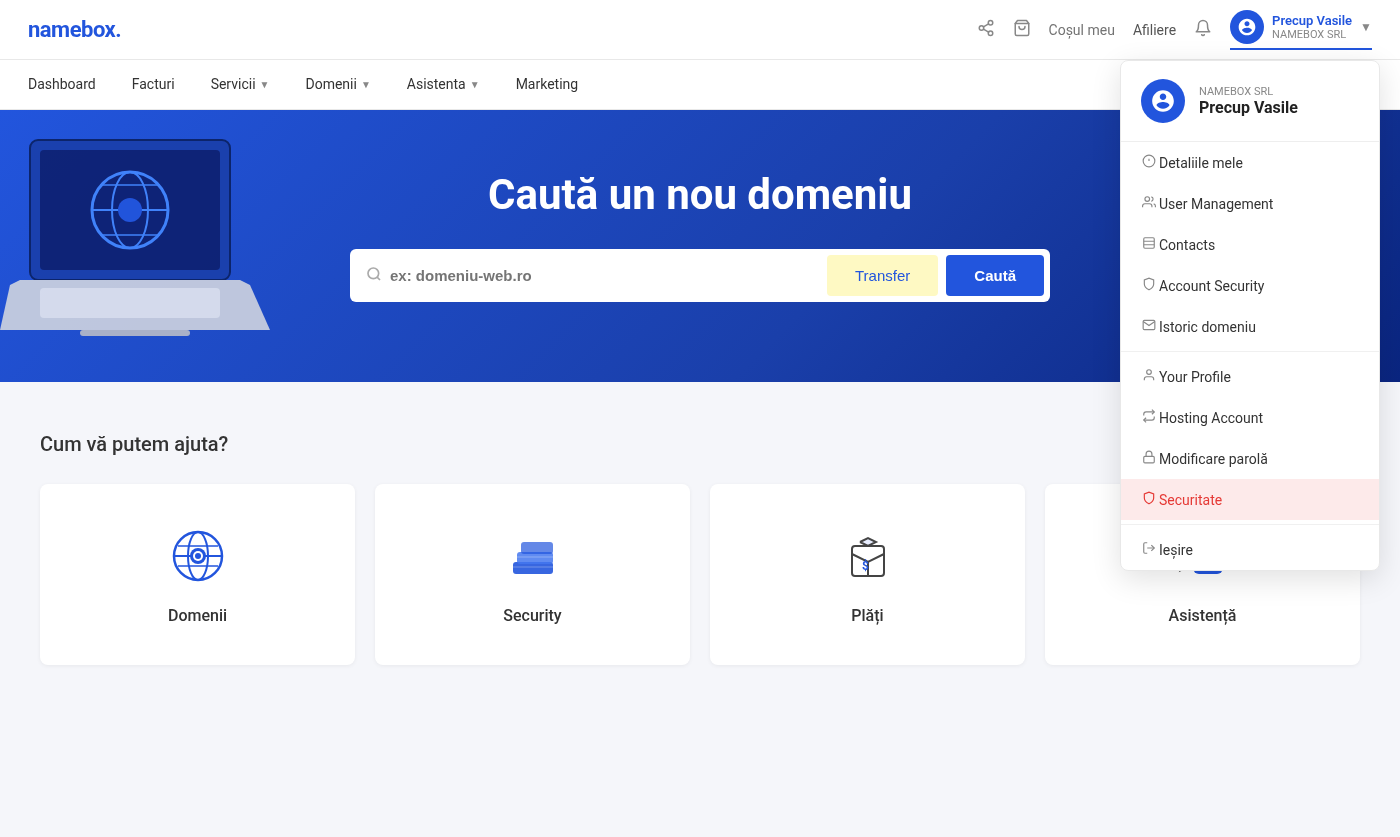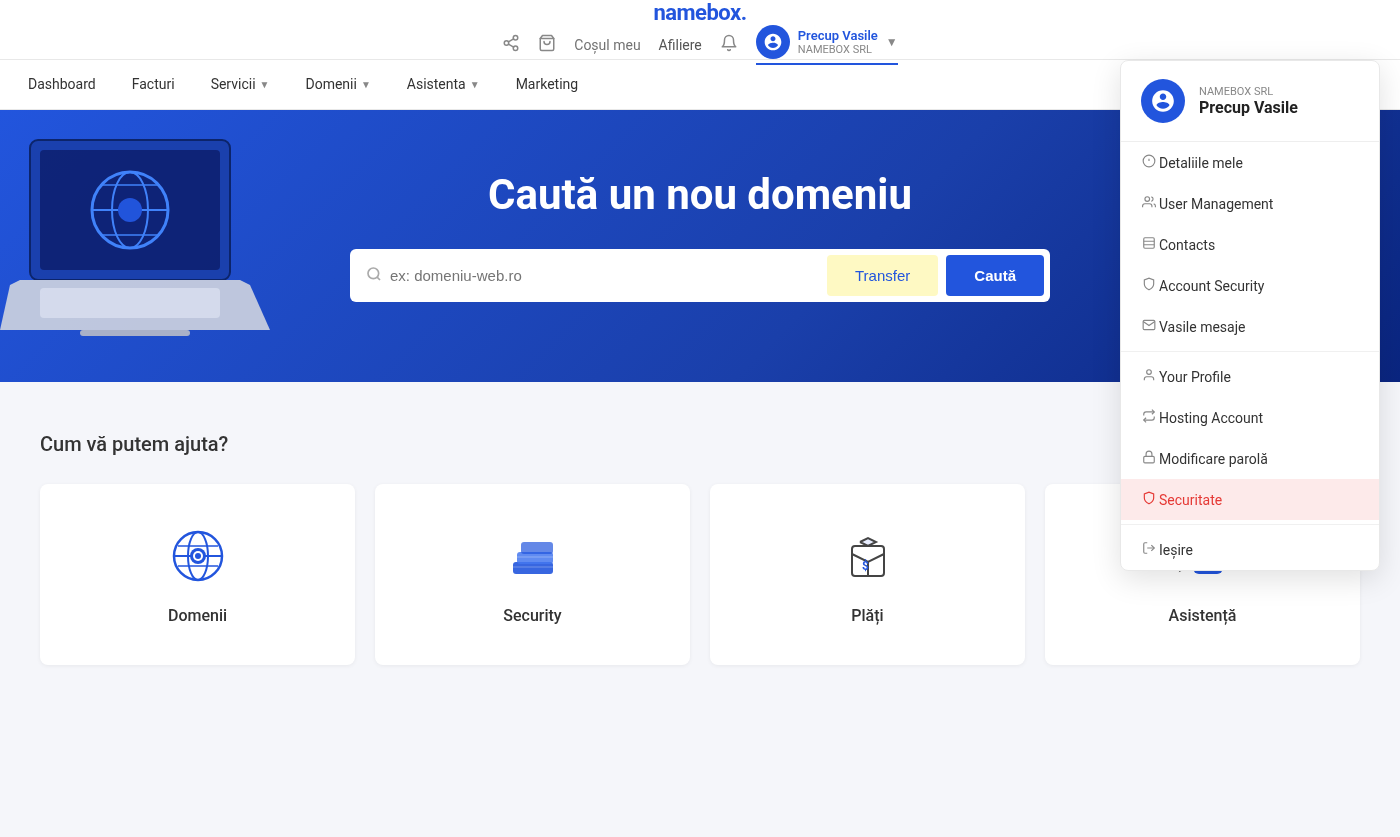--- a/index.html
+++ b/index.html
@@ -1,19 +1,19 @@
 <!DOCTYPE html>
 <html><head>
   <meta charset="utf-8">
   <style>
     * { box-sizing: border-box; margin: 0; padding: 0; }
     body { font-family: -apple-system, BlinkMacSystemFont, 'Segoe UI', Roboto, sans-serif; background: #f5f6fa; color: #333; overflow-x: hidden; }
 
     
-    .topbar { background: #fff; border-bottom: 1px solid #e8e8e8; display: flex; align-items: center; justify-content: space-between; padding: 0 28px; height: 60px; position: relative; z-index: 100; flex-direction: column; }
+    .topbar { background: #fff; border-bottom: 1px solid #e8e8e8; display: flex; align-items: center; justify-content: space-between; padding: 0 28px; height: 60px; position: relative; z-index: 100; }
     .logo { font-size: 22px; font-weight: 700; color: #222; letter-spacing: -0.5px; }
     .logo span { color: #2255dd; }
     .topbar-right { display: flex; align-items: center; gap: 18px; }
     .topbar-icon { color: #888; cursor: pointer; font-size: 18px; }
     .cart-label { color: #737373; font-size: 14px; cursor: pointer; }
     .afilliere { color: #555; font-size: 14px; cursor: pointer; }
     .notif-icon { color: #888; font-size: 18px; cursor: pointer; position: relative; }
     .user-btn { display: flex; align-items: center; gap: 8px; cursor: pointer; border-bottom: 2px solid #2255dd; padding-bottom: 4px; }
     .user-avatar { width: 34px; height: 34px; border-radius: 50%; background: #2255dd; display: flex; align-items: center; justify-content: center; }
     .user-avatar svg { width: 20px; height: 20px; fill: #fff; }
@@ -27,21 +27,21 @@
     .nav-item { font-size: 14px; color: #333; cursor: pointer; display: flex; align-items: center; gap: 4px; height: 50px; border-bottom: 2px solid transparent; }
     .nav-arrow { font-size: 10px; color: #888; }
 
     
     .hero { background: linear-gradient(135deg, #2255dd 0%, #1a3faa 60%, #0a2580 100%); position: relative; padding: 60px 0 80px; overflow: hidden; }
     .hero-laptop { position: absolute; left: 0; top: 0; bottom: 0; width: 280px; }
     .hero-content { max-width: 700px; margin: 0 auto; text-align: center; position: relative; z-index: 2; }
     .hero-title { font-size: 42px; font-weight: 700; color: #fff; margin-bottom: 30px; }
     .search-bar { background: #fff; border-radius: 6px; display: flex; align-items: center; padding: 6px 6px 6px 16px; gap: 8px; }
     .search-icon { color: #aaa; font-size: 16px; }
-    .search-input { flex: 1; border: none; outline: none; font-size: 15px; color: #a21caf; background: transparent; }
+    .search-input { flex: 1; border: none; outline: none; font-size: 15px; color: #a21caf; background: transparent; font-weight: bold; }
     .btn-transfer { background: #fef9c3; color: #2255dd; border: none; border-radius: 4px; padding: 12px 28px; font-size: 15px; font-weight: 500; cursor: pointer; }
     .btn-cauta { background: #2255dd; color: #fff; border: none; border-radius: 4px; padding: 12px 28px; font-size: 15px; font-weight: 600; cursor: pointer; }
 
     
     .help-section { padding: 50px 40px 40px; }
     .help-title { font-size: 20px; font-weight: 500; color: #333; margin-bottom: 28px; }
     .help-cards { display: grid; grid-template-columns: repeat(4, 1fr); gap: 20px; }
     .help-card { background: #fff; border-radius: 8px; padding: 40px 20px; display: flex; flex-direction: column; align-items: center; gap: 18px; box-shadow: 0 1px 4px rgba(0,0,0,0.06); cursor: pointer; }
     .help-card-label { font-size: 16px; color: #333; font-weight: 500; }
     .card-icon { width: 64px; height: 64px; }
@@ -299,21 +299,21 @@
     <span>Account Security</span>
   </div>
 
   <div class="dropdown-item">
     <span class="di-icon">
       <svg width="14" height="14" viewBox="0 0 24 24" fill="none" stroke="#888" stroke-width="2">
           <path d="M4 4h16c1.1 0 2 .9 2 2v12c0 1.1-.9 2-2 2H4c-1.1 0-2-.9-2-2V6c0-1.1.9-2 2-2z"></path>
           <polyline points="22,6 12,13 2,6"></polyline>
         </svg>
     </span>
-    <span>Vasile mesaje</span>
+    <span>Istoric domeniu</span>
   </div>
 
   <div class="dropdown-divider"></div>
 
   <div class="dropdown-item">
     <span class="di-icon">
       <svg width="14" height="14" viewBox="0 0 24 24" fill="none" stroke="#888" stroke-width="2">
           <path d="M20 21v-2a4 4 0 00-4-4H8a4 4 0 00-4 4v2"></path>
           <circle cx="12" cy="7" r="4"></circle>
         </svg>

